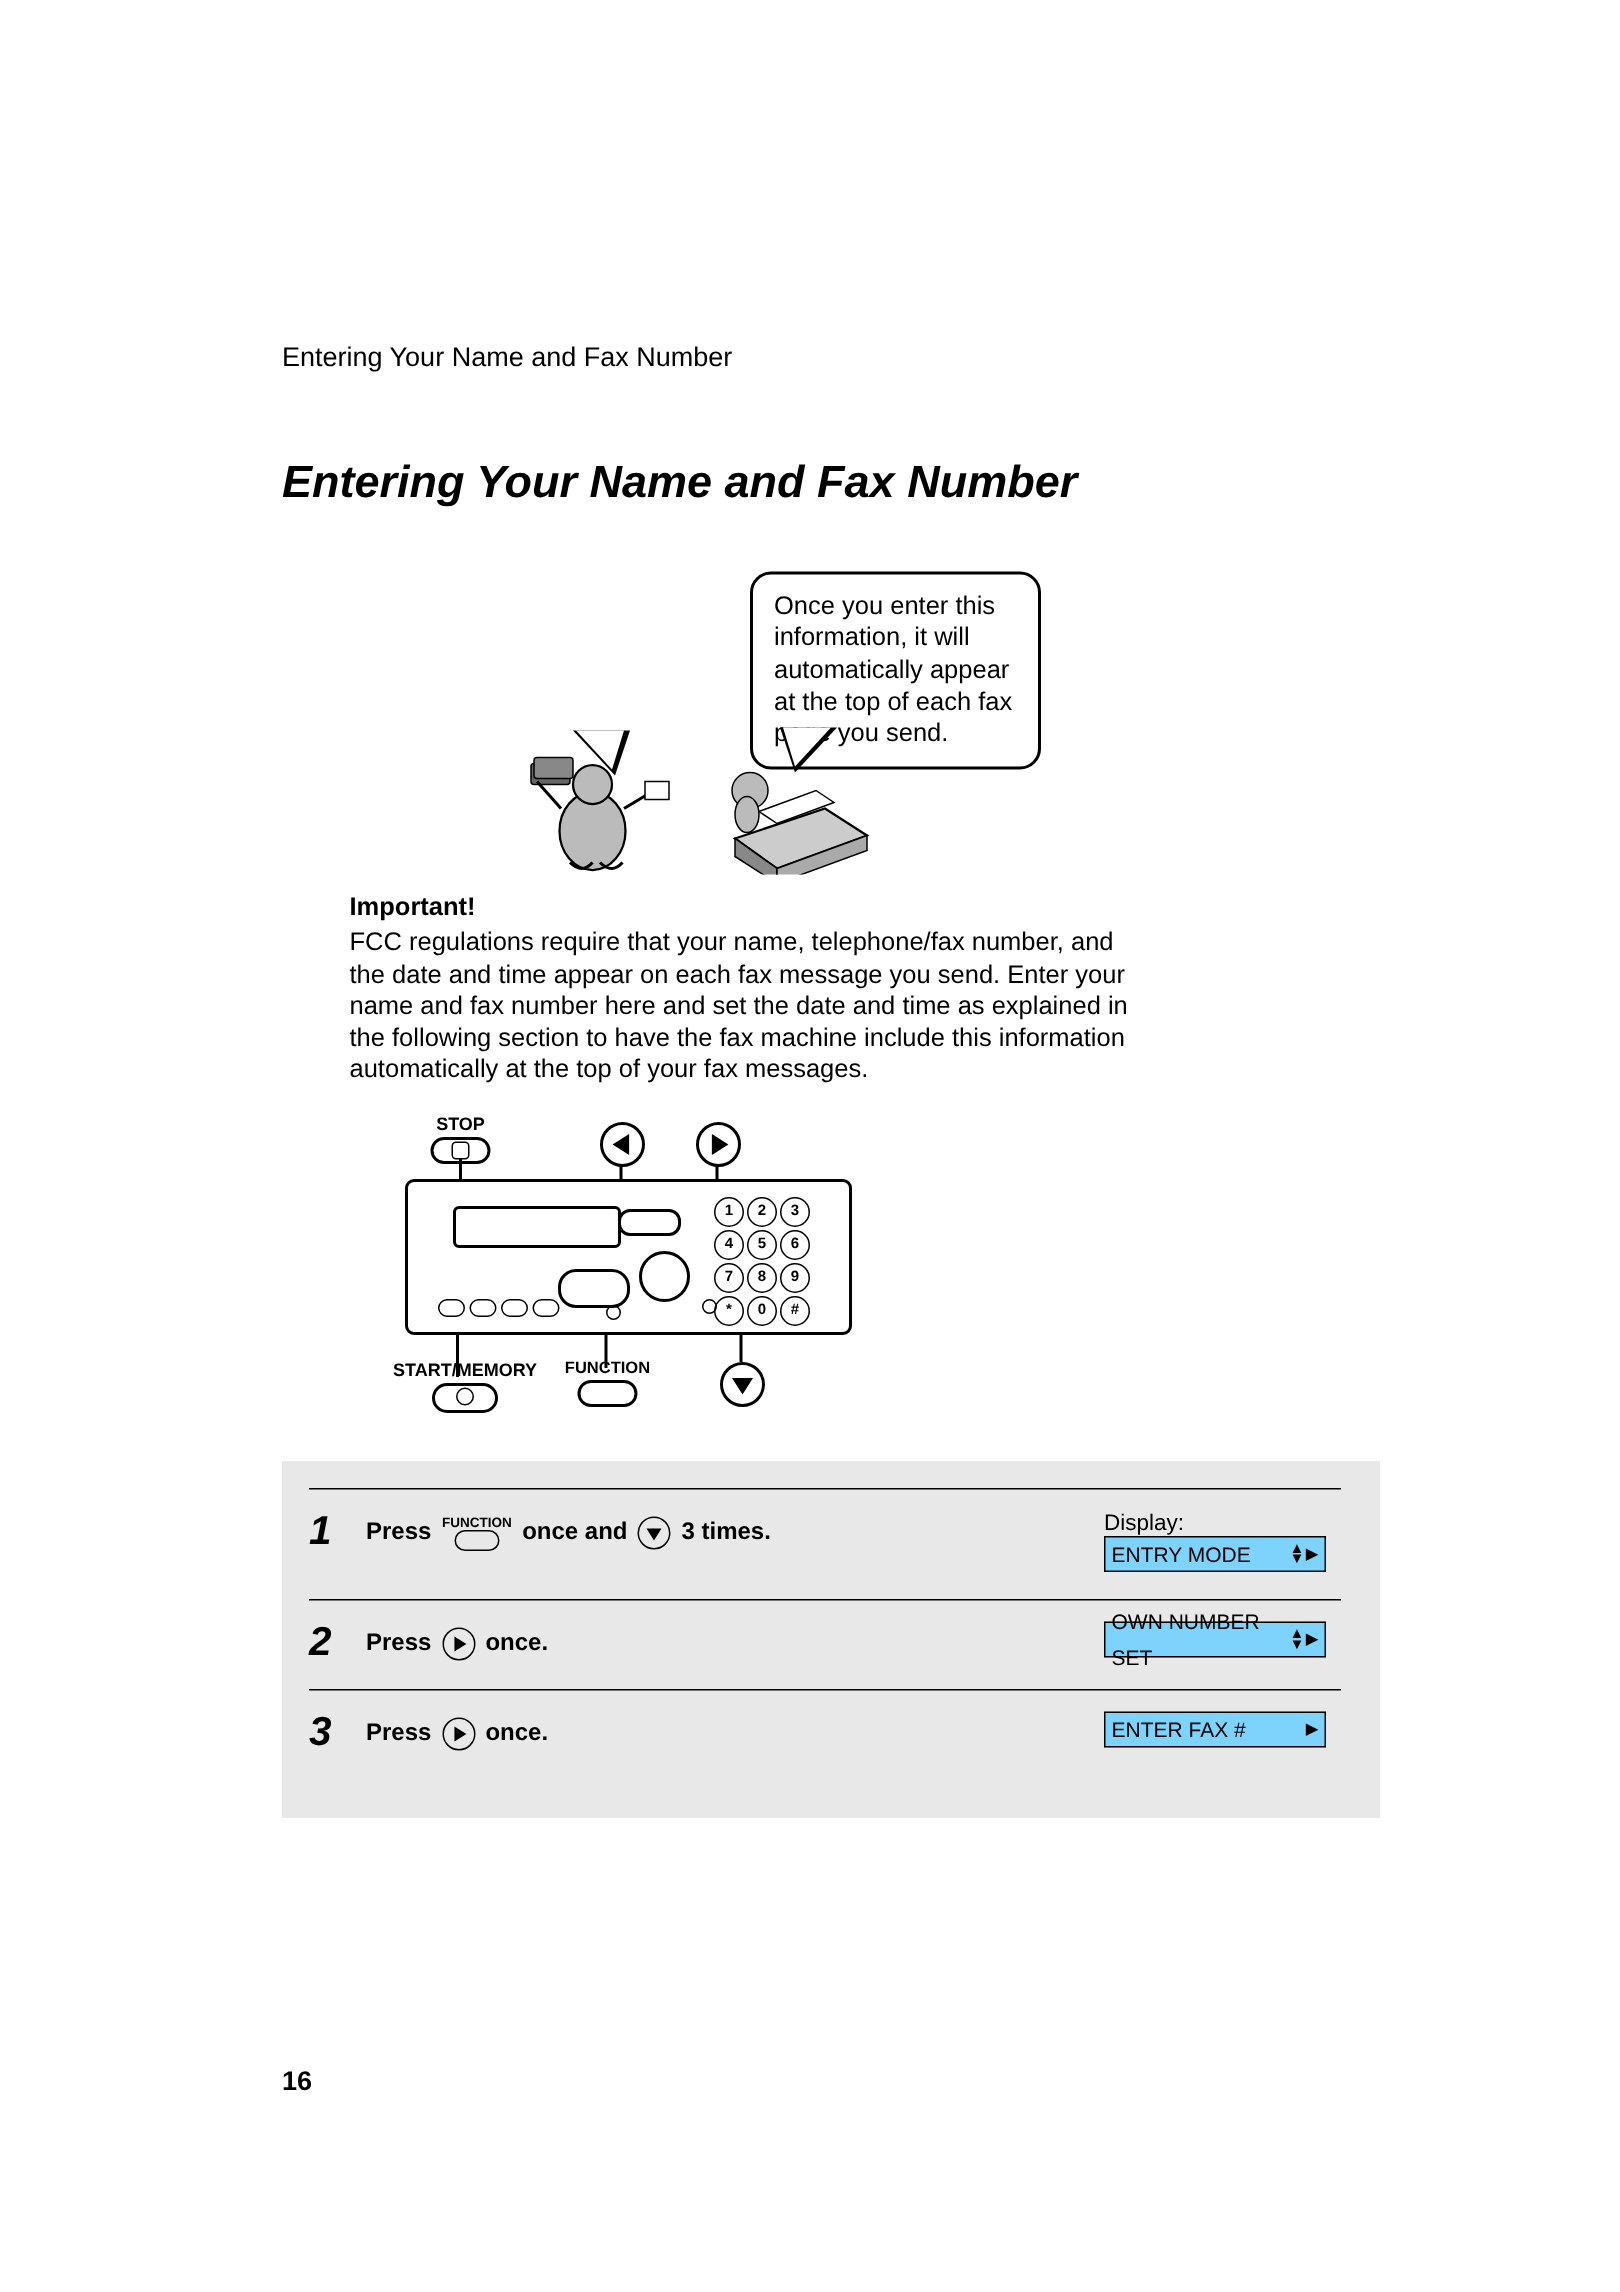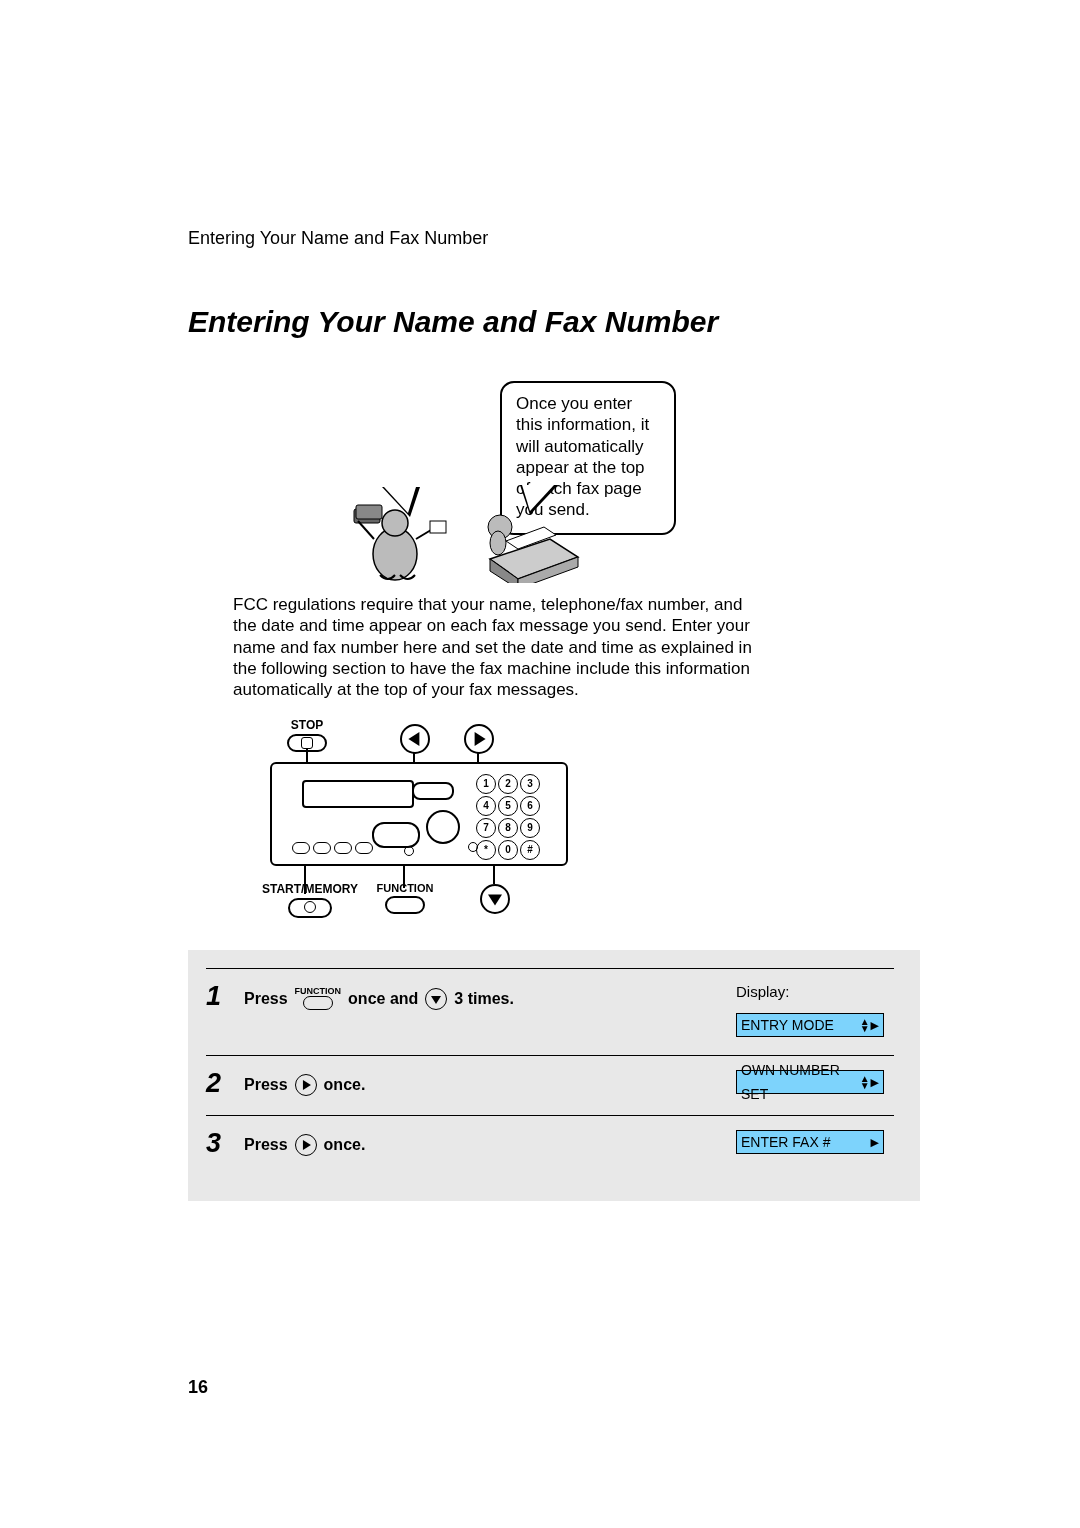--- a/index.html
+++ b/index.html
@@ -36,21 +36,21 @@
     position: absolute;
     background: #fff;
     border: 2px solid #000;
     border-radius: 14px;
     padding: 10px 14px 12px 14px;
     font-size: 17px;
     line-height: 1.25;
     box-sizing: border-box;
   }
   .bubble.left  { left: 0;    top: 0; width: 228px; }
-  .bubble.right { left: 270px; top: 12px; width: 176px; }
+  .bubble.right { left: 270px; top: 12px; width: 194px; }
   .tail {
     position: absolute;
     width: 0; height: 0;
     border-style: solid;
   }
   
   .tail.l-outer { left: 152px; top: 118px; border-width: 30px 10px 0 28px; border-color: #000 transparent transparent transparent; }
   .tail.l-inner { left: 154px; top: 118px; border-width: 26px 8px 0 24px; border-color: #fff transparent transparent transparent; }
   
   .tail.r-outer { left: 290px; top: 116px; border-width: 30px 28px 0 10px; border-color: #000 transparent transparent transparent; }
@@ -201,21 +201,21 @@
     display: flex;
     align-items: center;
     flex-wrap: wrap;
     gap: 4px;
     padding-top: 4px;
   }
   .step-right {
     display: flex;
     flex-direction: column;
     align-items: flex-start;
-    gap: 13px;
+    gap: 0;
     width: 158px;
     flex-shrink: 0;
   }
   .display-label { font-size: 15px; }
   .display-box {
     border: 1.5px solid #000;
     background: #7dd3fc;
     width: 148px;
     height: 24px;
     font-size: 14px;
@@ -313,20 +313,21 @@
         <polygon points="20,60 48,80 48,90 20,72" fill="#888" stroke="#000"></polygon>
         <polygon points="48,80 108,58 108,68 48,90" fill="#aaa" stroke="#000"></polygon>
         <polygon points="36,42 74,28 86,36 48,50" fill="#fff" stroke="#000"></polygon>
         <circle cx="30" cy="28" r="12" fill="#bbb" stroke="#000"></circle>
         <ellipse cx="28" cy="44" rx="8" ry="12" fill="#bbb" stroke="#000"></ellipse>
       </svg>
     </div>
   </div>
 
   <div class="important-block">
+    <span class="important-label">Important!</span>
     <span>FCC regulations require that your name, telephone/fax number, and the date and time appear on each fax message you send. Enter your name and fax number here and set the date and time as explained in the following section to have the fax machine include this information automatically at the top of your fax messages.</span>
   </div>
 
   <div class="diagram">
     <div class="label stop-lbl">
       <span>STOP</span>
       <span class="oval-btn">
           <span class="inner-ico" style="border-radius:3px;"></span>
         </span>
     </div>

